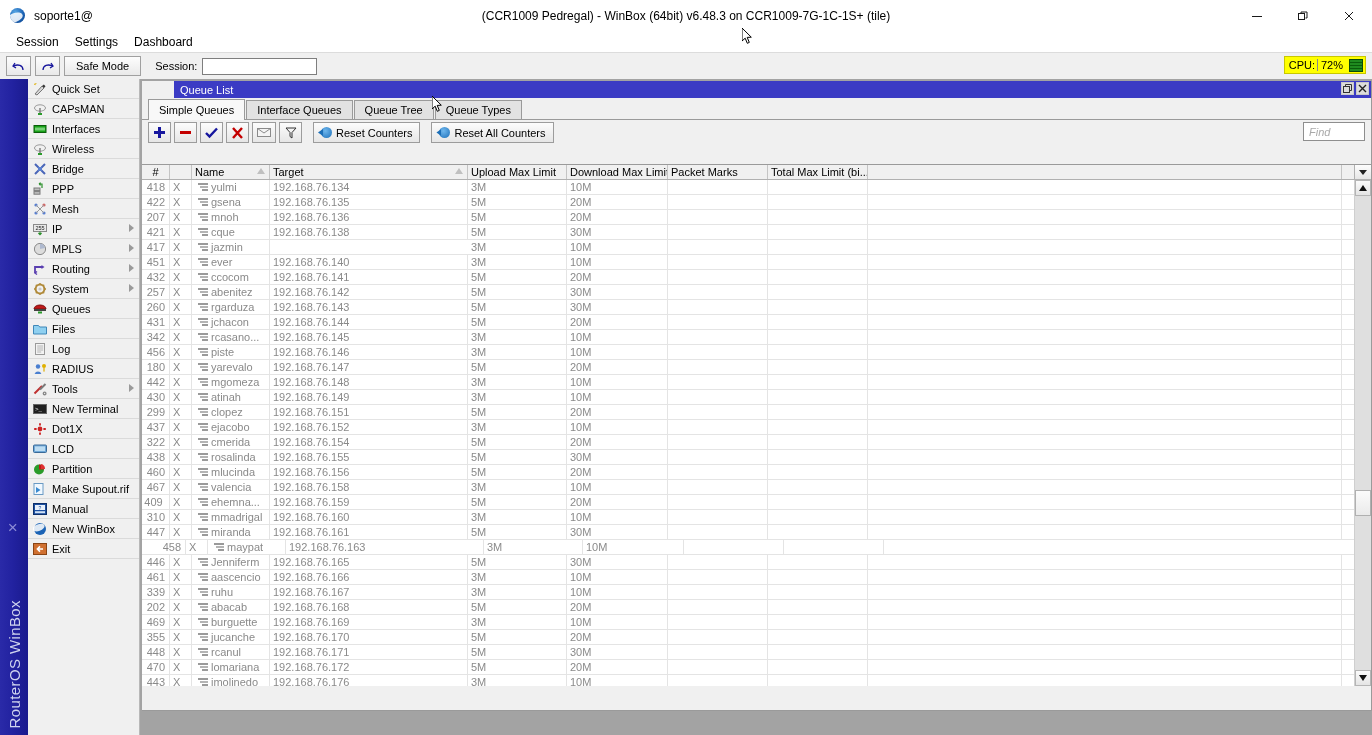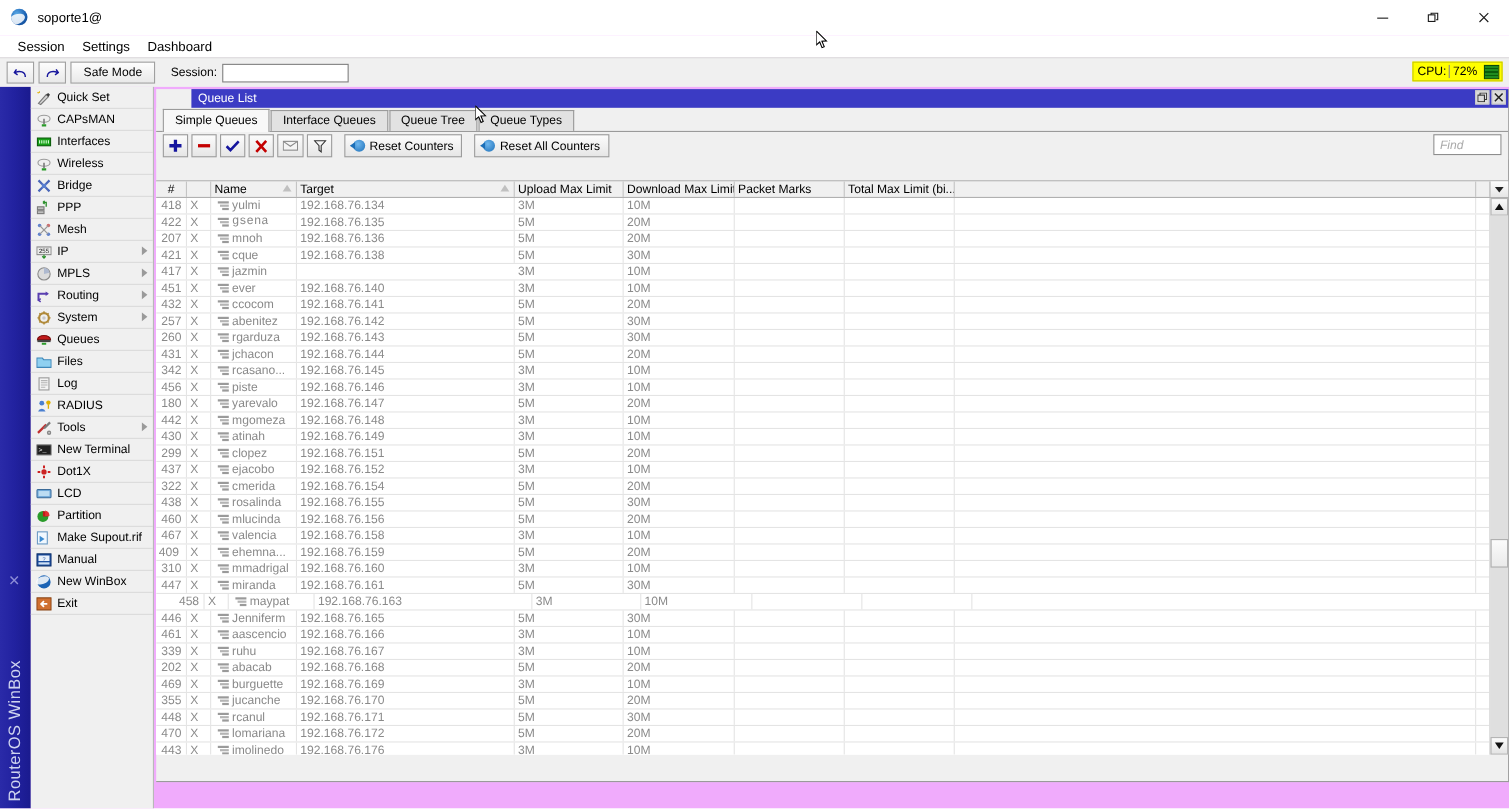--- a/index.html
+++ b/index.html
@@ -11,21 +11,21 @@
     font-family: "Liberation Sans", sans-serif;
     font-size: 11px;
     color: #000000;
     -webkit-font-smoothing: none;
   }
 
   
   #app {
     position: relative;
     width: 1372px; height: 735px;
-    background: #f0abfc;
+    background: #a3a3a3;
   }
 
   
   #titlebar {
     position: absolute; left:0; top:0; width:1372px; height:32px;
     background: #ffffff;
     display: flex; align-items: center;
   }
   .tb-icon {
     width: 16px; height: 16px; margin-left: 10px; margin-right: 8px;
@@ -282,20 +282,21 @@
 </head>
 <body>
 
 <div id="app">
 
   <div id="titlebar">
     <div class="tb-icon">
       <div class="winbox-globe"></div>
     </div>
     <span class="t-user">soporte1@</span>
+    <div class="t-main">(CCR1009 Pedregal) - WinBox (64bit) v6.48.3 on CCR1009-7G-1C-1S+ (tile)</div>
     <div class="win-btns">
       <div class="win-btn">
         <svg width="12" height="12" viewBox="0 0 12 12">
             <rect x="1" y="6" width="10" height="1" fill="#1a1a1a"></rect>
           </svg>
       </div>
       <div class="win-btn">
         <svg width="12" height="12" viewBox="0 0 12 12">
           <rect x="1.5" y="3.5" width="6" height="6" fill="none" stroke="#1a1a1a"></rect>
           <path d="M4 3.5V2h6v6H8.5" fill="none" stroke="#1a1a1a"></path>
@@ -676,21 +677,21 @@
             <div class="td" style="width: 198px;">192.168.76.134</div>
             <div class="td" style="width: 99px;">3M</div>
             <div class="td" style="width: 101px;">10M</div>
             <div class="td" style="width: 100px;"></div>
             <div class="td" style="width: 100px;"></div>
             <div class="td" style="width: 474px;"></div>
           </div>
           <div class="trow">
             <div class="td num" style="width: 28px;">422</div>
             <div class="td flag" style="width: 22px;">X</div>
-            <div class="td name" style="width: 78px; font-family: Liberation Mono, monospace;">
+            <div class="td name" style="width: 78px;">
               <span class="q-ico"></span>
               <span>gsena</span>
             </div>
             <div class="td" style="width: 198px;">192.168.76.135</div>
             <div class="td" style="width: 99px;">5M</div>
             <div class="td" style="width: 101px;">20M</div>
             <div class="td" style="width: 100px;"></div>
             <div class="td" style="width: 100px;"></div>
             <div class="td" style="width: 474px;"></div>
           </div>

